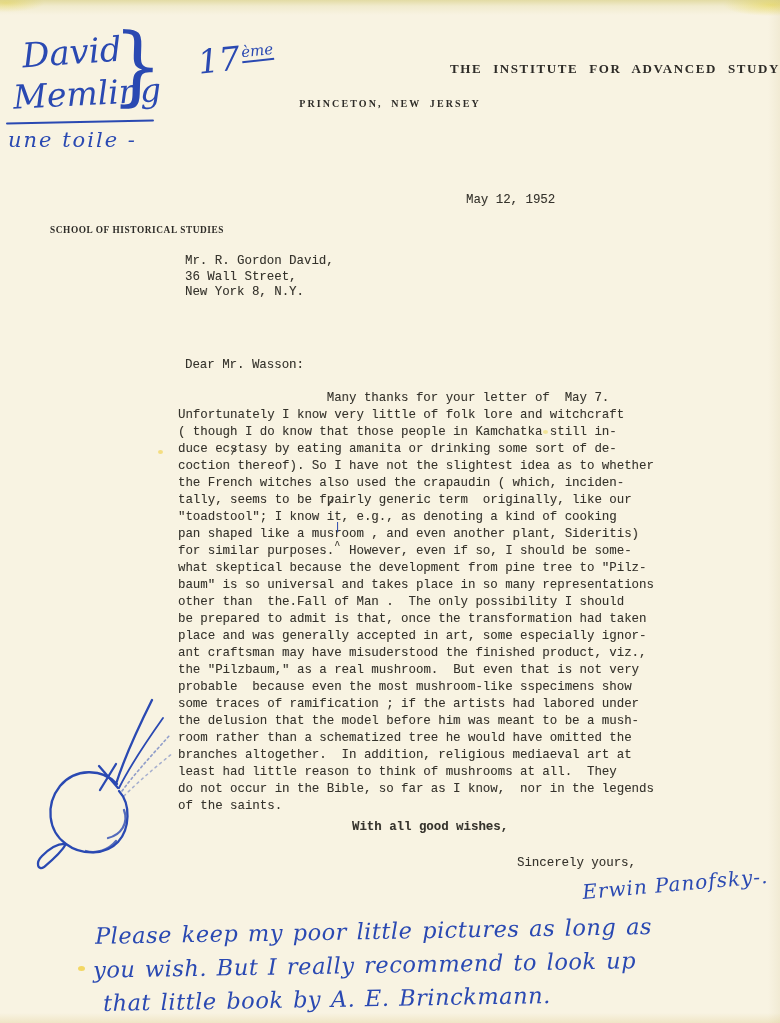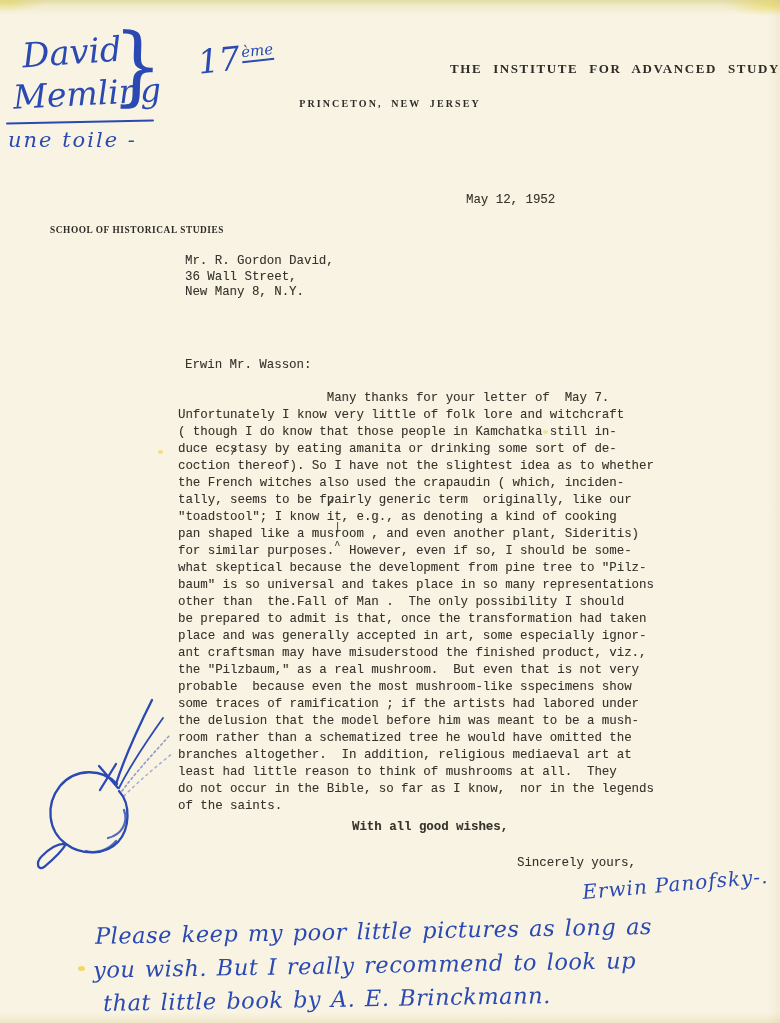--- a/index.html
+++ b/index.html
@@ -65,23 +65,23 @@
 
   <div class="abs hw hw-corner">
     <span>17</span><sup>ème</sup>
   </div>
 
   <div class="abs print lh-title">THE INSTITUTE FOR ADVANCED STUDY</div>
   <div class="abs print lh-sub">PRINCETON, NEW JERSEY</div>
   <div class="abs print dept">SCHOOL OF HISTORICAL STUDIES</div>
   <div class="abs type" style="left:466px;top:193px;">May 12, 1952</div>
 
-  <div class="abs type lines15" style="left:185px;top:254px;"><div class="line">Mr. R. Gordon David,</div><div class="line">36 Wall Street,</div><div class="line">New Many 8, N.Y.</div></div>
+  <div class="abs type lines15" style="left:185px;top:254px;"><div class="line">Mr. R. Gordon David,</div><div class="line">36 Wall Street,</div><div class="line">New York 8, N.Y.</div></div>
 
-  <div class="abs type" style="left:185px;top:358px;">Erwin Mr. Wasson:</div>
+  <div class="abs type" style="left:185px;top:358px;">Dear Mr. Wasson:</div>
 
   <div class="abs type lines17" style="left:178px;top:390px;"><div class="line">                    Many thanks for your letter of  May 7.</div><div class="line">Unfortunately I know very little of folk lore and witchcraft</div><div class="line">( though I do know that those people in Kamchatka still in-</div><div class="line">duce ec<span class="st">s</span>tasy by eating <span class="u">amanita</span> or drinking some sort of de-</div><div class="line">coction thereof). So I have not the slightest idea as to whether</div><div class="line">the French witches also used the <span class="u">crapaudin</span> ( which, inciden-</div><div class="line">tally, seems to be f<span class="st">p</span>airly generic term  originally, like our</div><div class="line">"toadstool"; I know it, e.g., as denoting a kind of cooking</div><div class="line">pan shaped like a mus<span class="caret blue">|</span>room , and even another plant, <span class="u">Sideritis</span>)</div><div class="line">for similar purposes.<span class="caret">^</span>  However, even if so, I should be some-</div><div class="line">what skeptical because the development from pine tree to "Pilz-</div><div class="line">baum" is so universal and takes place in so many representations</div><div class="line"><span class="u">other than</span>  the.Fall of Man .  The only possibility I should</div><div class="line">be prepared to admit is that, once the transformation had taken</div><div class="line">place and was generally accepted in art, some especially ignor-</div><div class="line">ant craftsman may have <span class="u">misuderstood</span> the finished product, viz.,</div><div class="line">the "Pilzbaum," as a real <span class="u">mushroom</span>.  But even that is not very</div><div class="line">probable  because even the most mushroom-like sspecimens show</div><div class="line">some traces of ramification ; if the artists had labored under</div><div class="line">the delusion that the model before him was meant to be a mush-</div><div class="line">room rather than a schematized tree he would have omitted the</div><div class="line">branches altogether.  In addition, religious mediaeval art at</div><div class="line">least had little reason to think of mushrooms at all.  They</div><div class="line">do not occur in the Bible, so far as I know,  nor in the legends</div><div class="line">of the saints.</div></div>
 
   <div class="abs type" style="left:352px;top:820px;font-weight:bold;">With all good wishes,</div>
   <div class="abs type" style="left:517px;top:856px;">Sincerely yours,</div>
 
   <div class="abs hw hw-sign">Erwin Panofsky-.</div>
 
   <div class="abs hw hw-ps ps1">Please keep my poor little pictures as long as</div>
   <div class="abs hw hw-ps ps2">you wish. But I really recommend to look up</div>

